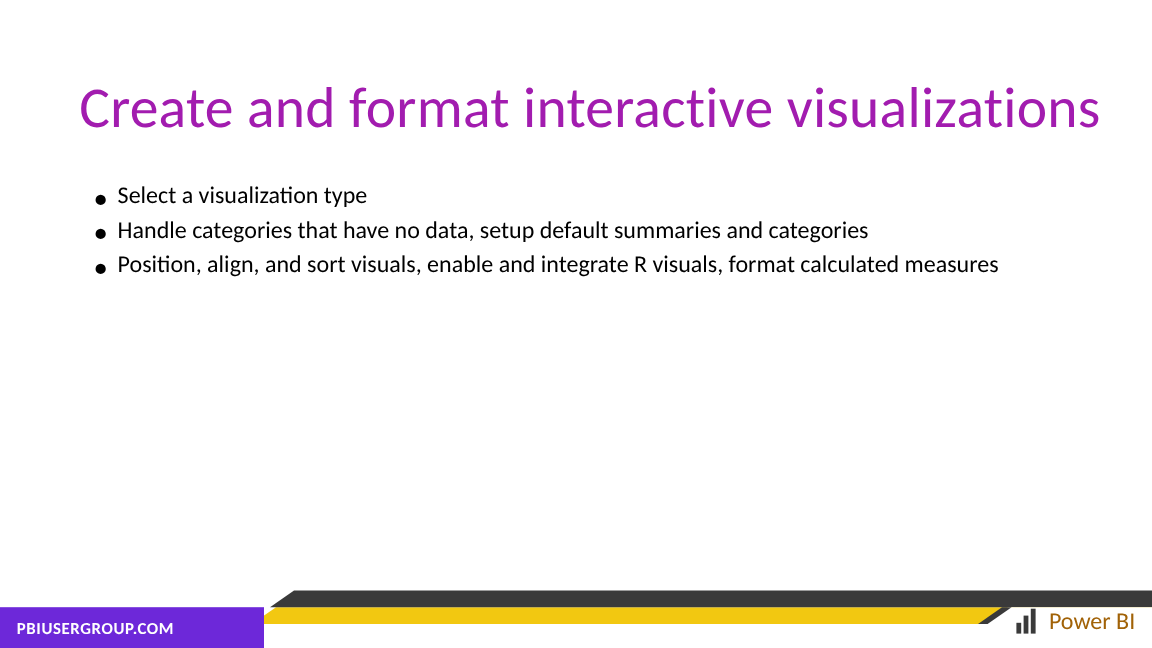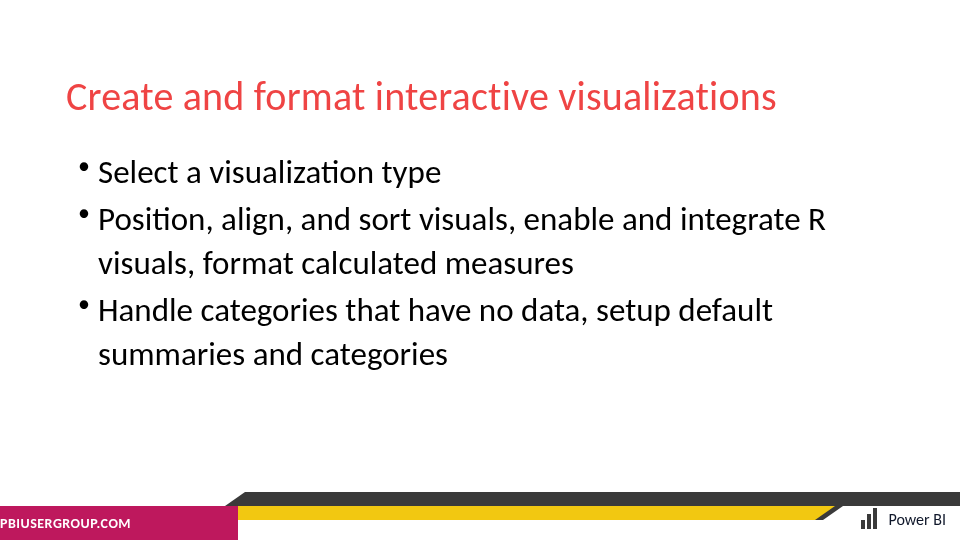--- a/index.html
+++ b/index.html
@@ -1,38 +1,38 @@
 <!DOCTYPE html>
 <html><head>
 <meta charset="utf-8">
 <style>
   * { margin: 0; padding: 0; box-sizing: border-box; }
   html, body { width: 960px; height: 540px; font-family: "Segoe UI", Calibri, Arial, sans-serif; background: #fff; overflow: hidden; }
   .slide { position: relative; width: 960px; height: 540px; }
-  .title { position: absolute; left: 66px; top: 72px; font-size: 40px; font-weight: 400; color: #ef4444; letter-spacing: 0.2px; }
+  .title { position: absolute; left: 66px; top: 60px; font-size: 48px; font-weight: 400; color: #a21caf; letter-spacing: 0.2px; }
   .bullets { position: absolute; left: 78px; top: 150px; width: 820px; list-style: none; }
-  .bullets li { position: relative; padding-left: 20px; font-size: 33px; line-height: 1.35; color: #000; margin-bottom: 2px; }
+  .bullets li { position: relative; padding-left: 20px; font-size: 20px; line-height: 1.35; color: #000; margin-bottom: 2px; }
   .bullets li::before { content: "•"; position: absolute; left: 0; top: 0; font-size: 24px; }
   .footer { position: absolute; left: 0; bottom: 0; width: 960px; height: 54px; }
-  .sitebox { position: absolute; left: 0; bottom: 0; width: 238px; height: 34px; background: #be185d; display: flex; align-items: center; padding-left: 0; }
+  .sitebox { position: absolute; left: 0; bottom: 0; width: 220px; height: 34px; background: #6d28d9; display: flex; align-items: center; padding-left: 14px; }
   .sitebox span { color: #fff; font-weight: 700; font-size: 14px; letter-spacing: 0.5px; }
   .stripe { position: absolute; bottom: 0; height: 54px; width: 960px; }
-  .brand { position: absolute; right: 14px; bottom: 10px; display: flex; align-items: center; gap: 8px; color: #0f172a; font-size: 16px; }
+  .brand { position: absolute; right: 14px; bottom: 10px; display: flex; align-items: center; gap: 8px; color: #a16207; font-size: 20px; }
   .brand svg { display: block; }
 </style>
 </head>
 <body>
 
 <div class="slide">
   <h1 class="title">Create and format interactive visualizations</h1>
 
   <ul class="bullets">
     <li>Select a visualization type</li>
+    <li>Handle categories that have no data, setup default summaries and categories</li>
     <li>Position, align, and sort visuals, enable and integrate R visuals, format calculated measures</li>
-    <li>Handle categories that have no data, setup default summaries and categories</li>
   </ul>
 
   <div class="footer">
     <svg class="stripe" viewBox="0 0 960 54" preserveAspectRatio="none">
       <polygon points="210,34 230,20 960,20 960,34" fill="#F2C811"></polygon>
       <polygon points="225,20 245,6 960,6 960,20" fill="#3a3a3a"></polygon>
       <polygon points="820,34 840,20 960,20 960,34" fill="#ffffff"></polygon>
       <polygon points="815,34 835,20 843,20 823,34" fill="#3a3a3a"></polygon>
     </svg>
 

